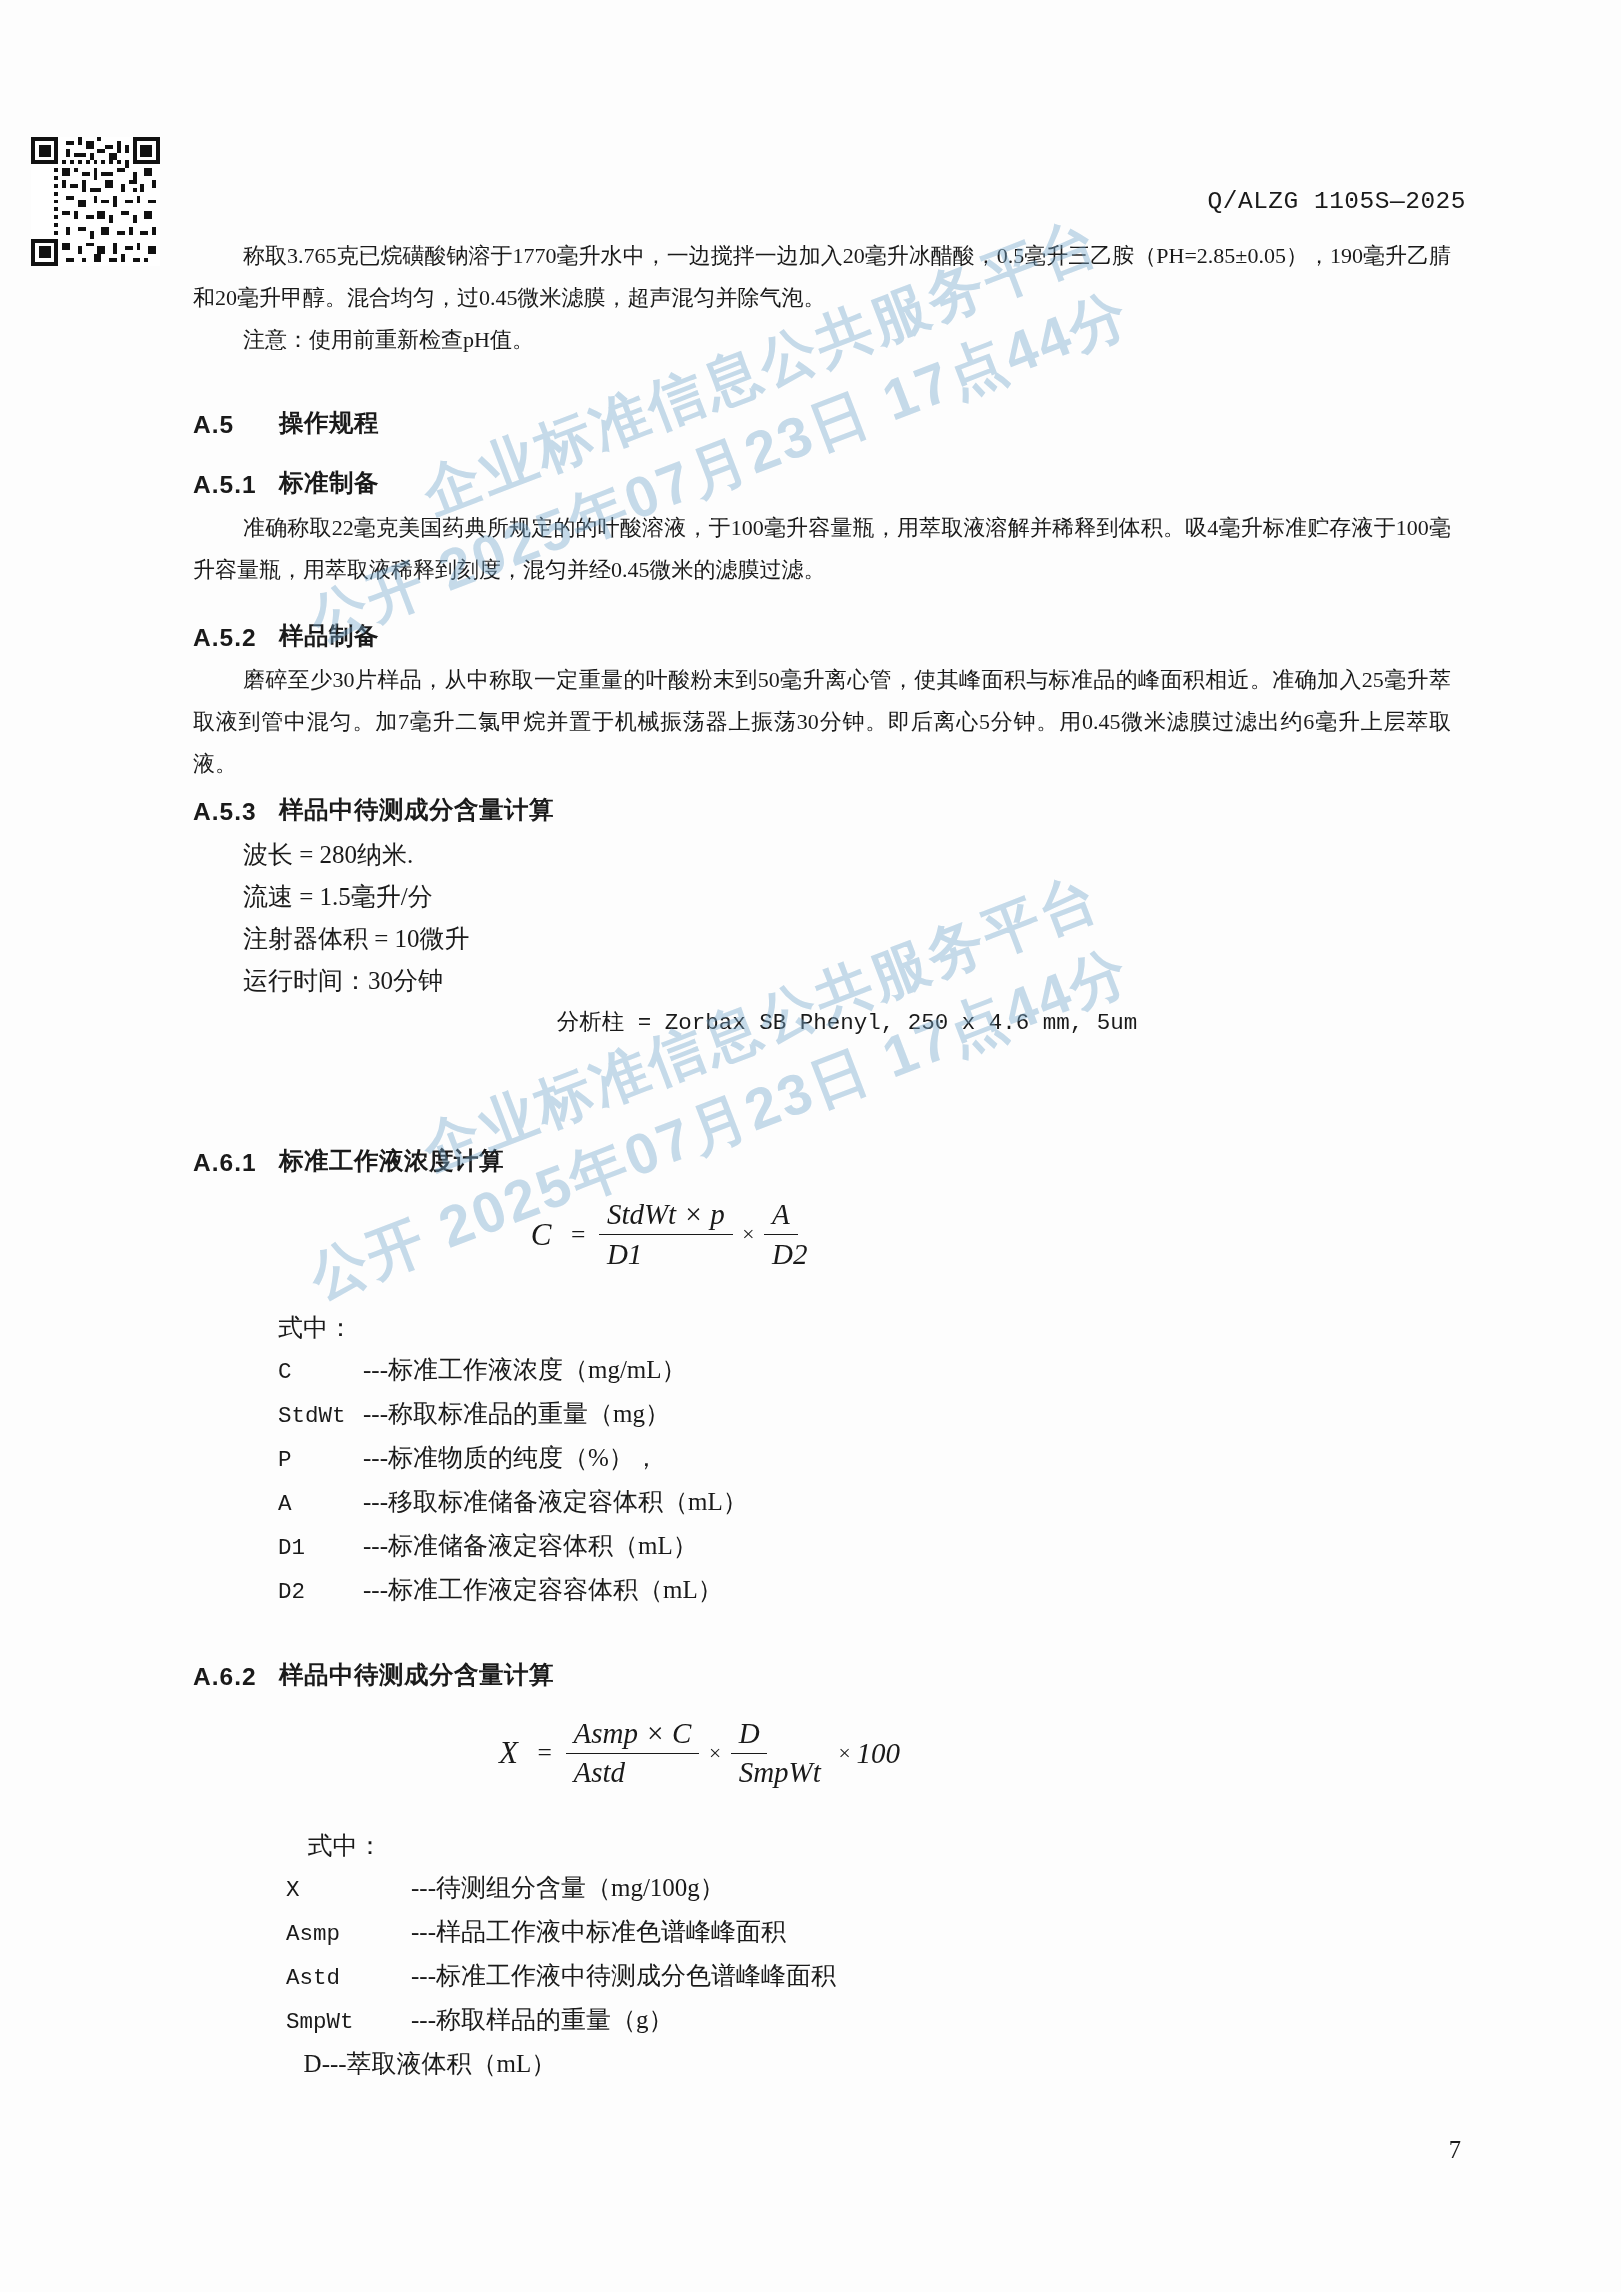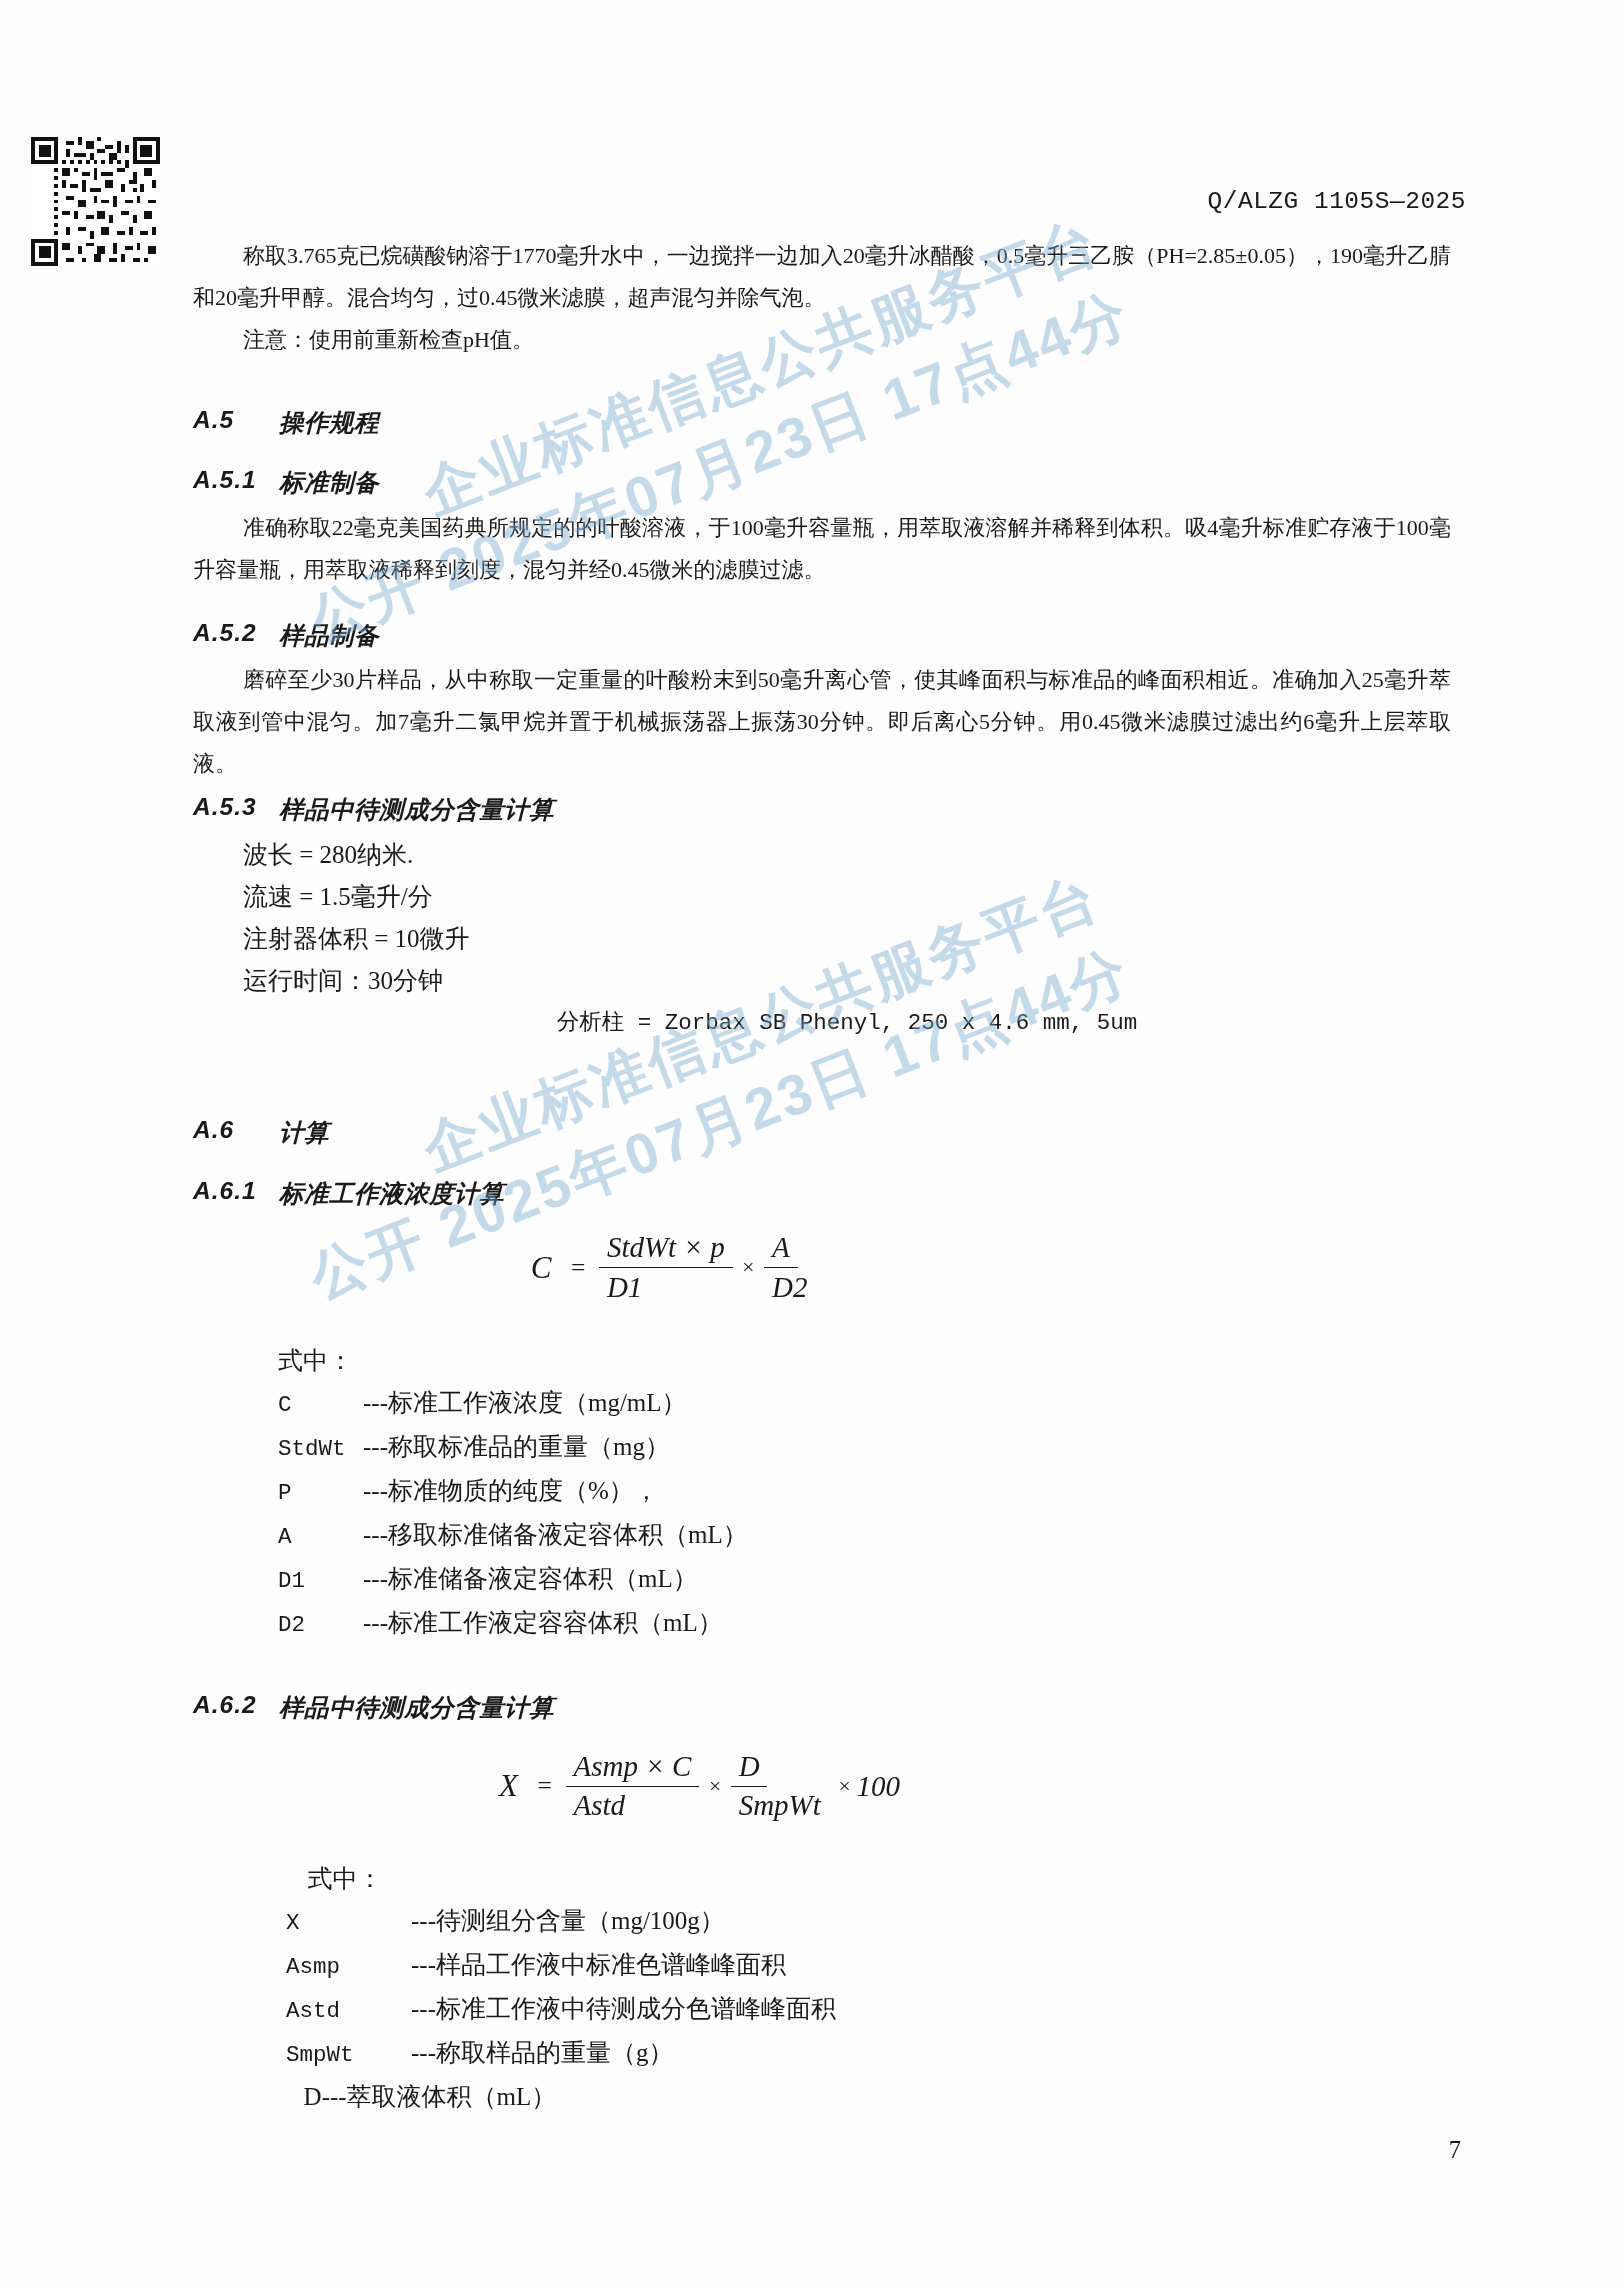--- a/index.html
+++ b/index.html
@@ -61,22 +61,21 @@
 
   .h-sec {
     font-family: "Liberation Sans", sans-serif;
     font-size: 24.5px;
     font-weight: bold;
     margin: 0;
     letter-spacing: 0.5px;
   }
   .sec-wrap {
     display: flex;
-    align-items: flex-start;
-    font-style: italic;
+    align-items: flex-end;
   }
   .sec-num {
     width: 86px;
     flex: 0 0 86px;
     letter-spacing: 1px;
   }
   .sec-title { }
 
   .gap-lg { height: 45px; }
   .gap-md { height: 27.4px; }
@@ -356,24 +355,20 @@
       <div>波长 = 280纳米.</div>
       <div>流速 = 1.5毫升/分</div>
       <div>注射器体积 = 10微升</div>
       <div>运行时间：30分钟</div>
       <div class="mono">分析柱 = Zorbax SB Phenyl, 250 x 4.6 mm, 5um</div>
     </div>
 
     <div class="gap-lg"></div>
     <div class="gap-md"></div>
 
-    <div class="h-sec sec-wrap">
-      <span class="sec-num">A.6</span>
-      <span class="sec-title">计算</span>
-    </div>
 
     <div class="gap-md"></div>
 
     <div class="h-sec sec-wrap">
       <span class="sec-num">A.6.1</span>
       <span class="sec-title">标准工作液浓度计算</span>
     </div>
 
     <div class="formula-1">
       <span class="eq">

